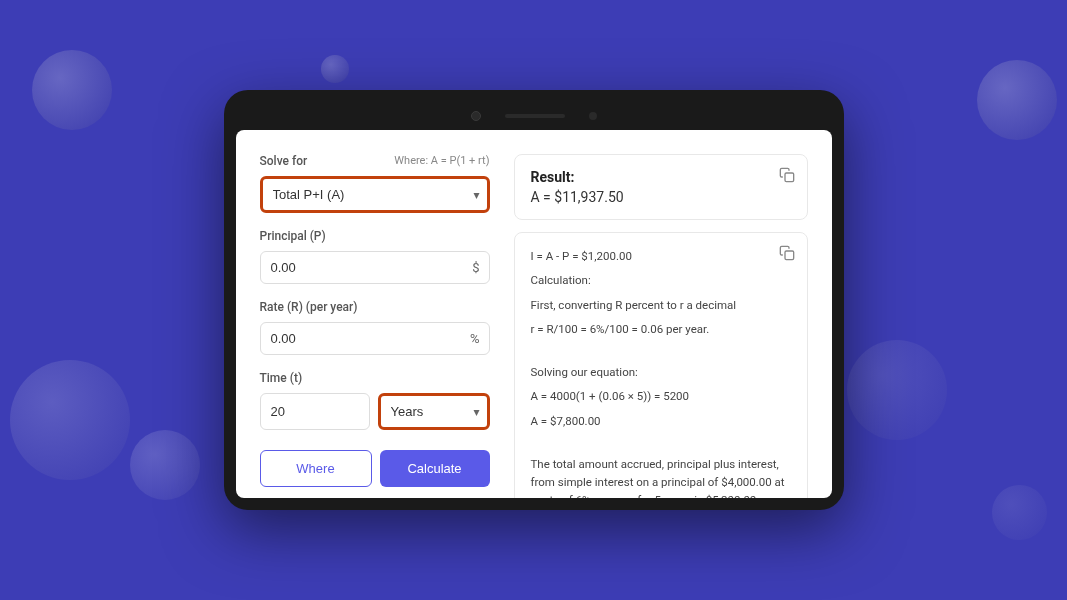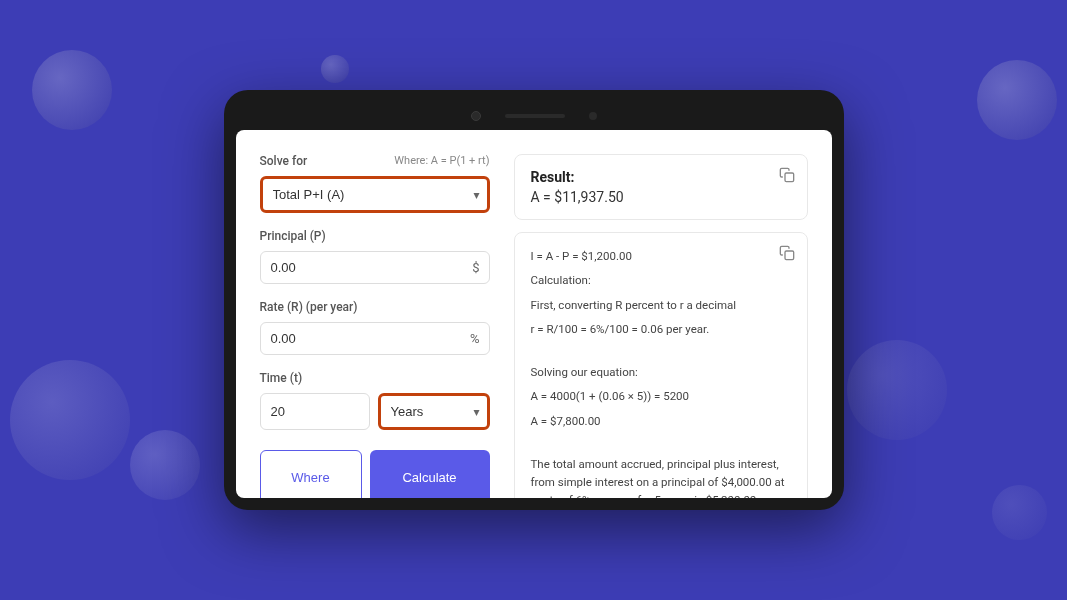--- a/index.html
+++ b/index.html
@@ -201,21 +201,21 @@
       border-radius: 6px;
       background: white;
       color: #5a5ae8;
       font-size: 13px;
       font-weight: 500;
       cursor: pointer;
     }
 
     .btn-calculate {
       flex: 1;
-      padding: 20px;
+      padding: 10px;
       border: none;
       border-radius: 6px;
       background: #5a5ae8;
       color: white;
       font-size: 13px;
       font-weight: 500;
       cursor: pointer;
     }
 
     

